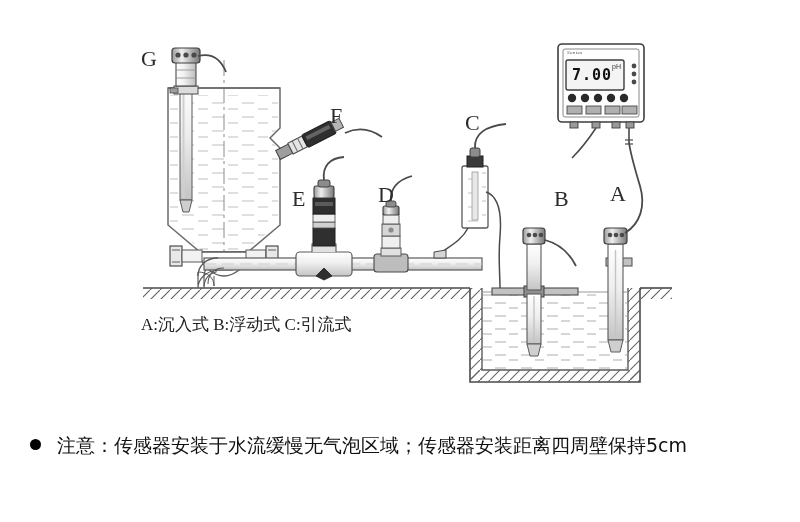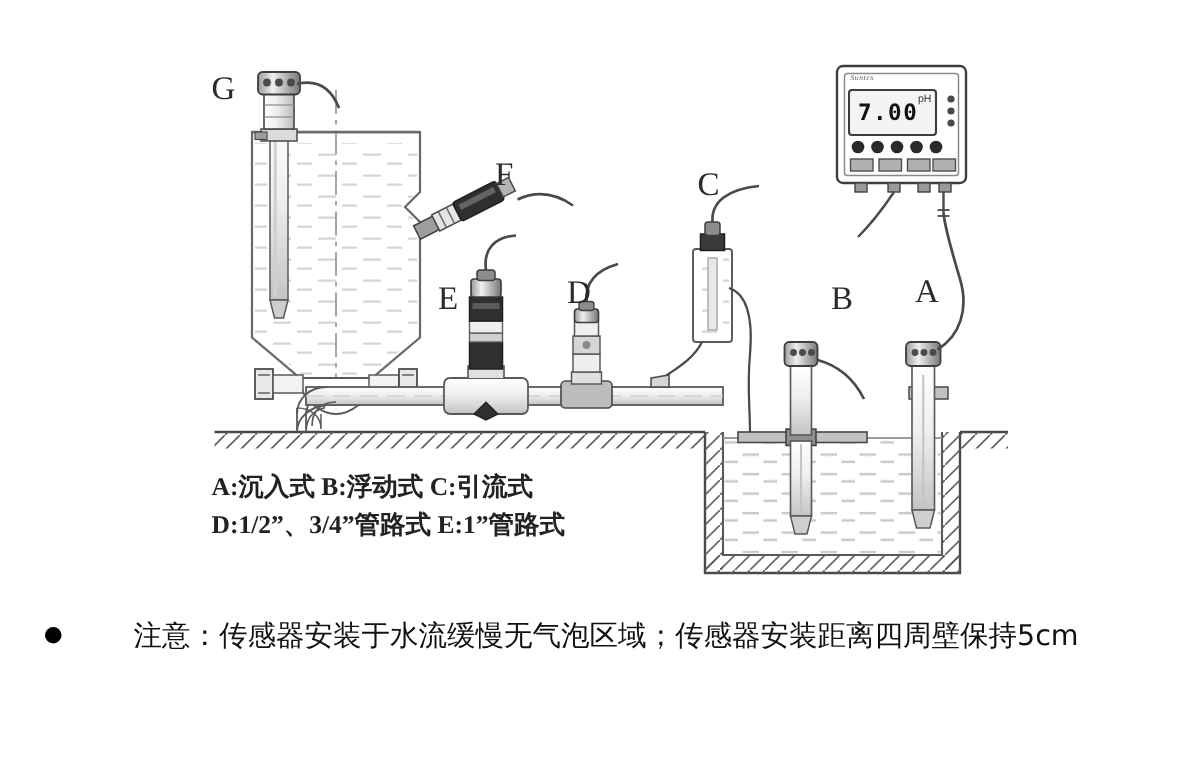--- a/index.html
+++ b/index.html
@@ -12,24 +12,24 @@
   #diagram-stage svg{position:absolute;left:0;top:0;}
   .lbl{
     position:absolute;font-family:"Liberation Serif","DejaVu Serif",serif;
     font-size:22px;color:#2b2b2b;line-height:1;
   }
   #legend{
     position:absolute;left:141px;top:312px;width:330px;
     font-family:"Liberation Serif","DejaVu Serif",serif;
     font-size:17px;color:#222;line-height:1.48;white-space:nowrap;
   }
-  #legend .row{display:block;font-weight:bold;}
+  #legend .row{display:block;}
   #note{
-    position:absolute;left:30px;top:409px;width:740px;
-    display:flex;align-items:flex-start;gap:32px;
+    position:absolute;left:30px;top:430px;width:740px;
+    display:flex;align-items:flex-start;
   }
   #note .bullet{
     width:11px;height:11px;border-radius:50%;background:#000;
     margin-top:9px;margin-right:16px;flex:0 0 auto;
   }
   #note .note-text{
     font-family:"DejaVu Sans","Liberation Sans",sans-serif;
     font-size:19px;color:#111;line-height:1.62;
   }
   .lcd{
@@ -299,19 +299,18 @@
   <div class="lbl" style="left:330px;top:105px;">F</div>
   <div class="lbl" style="left:292px;top:188px;">E</div>
   <div class="lbl" style="left:378px;top:184px;">D</div>
   <div class="lbl" style="left:465px;top:112px;">C</div>
   <div class="lbl" style="left:554px;top:188px;">B</div>
   <div class="lbl" style="left:610px;top:183px;">A</div>
 </div>
 
 <div id="legend">
   <span class="row">A:沉入式    B:浮动式   C:引流式</span>
-  <span class="row">D:1/2”、3/4”管路式   E:1”管路式</span>
 </div>
 
 <div id="note">
   <span class="bullet"></span>
   <span class="note-text">注意：传感器安装于水流缓慢无气泡区域；传感器安装距离四周壁保持5cm</span>
 </div>
 
 </body></html>

